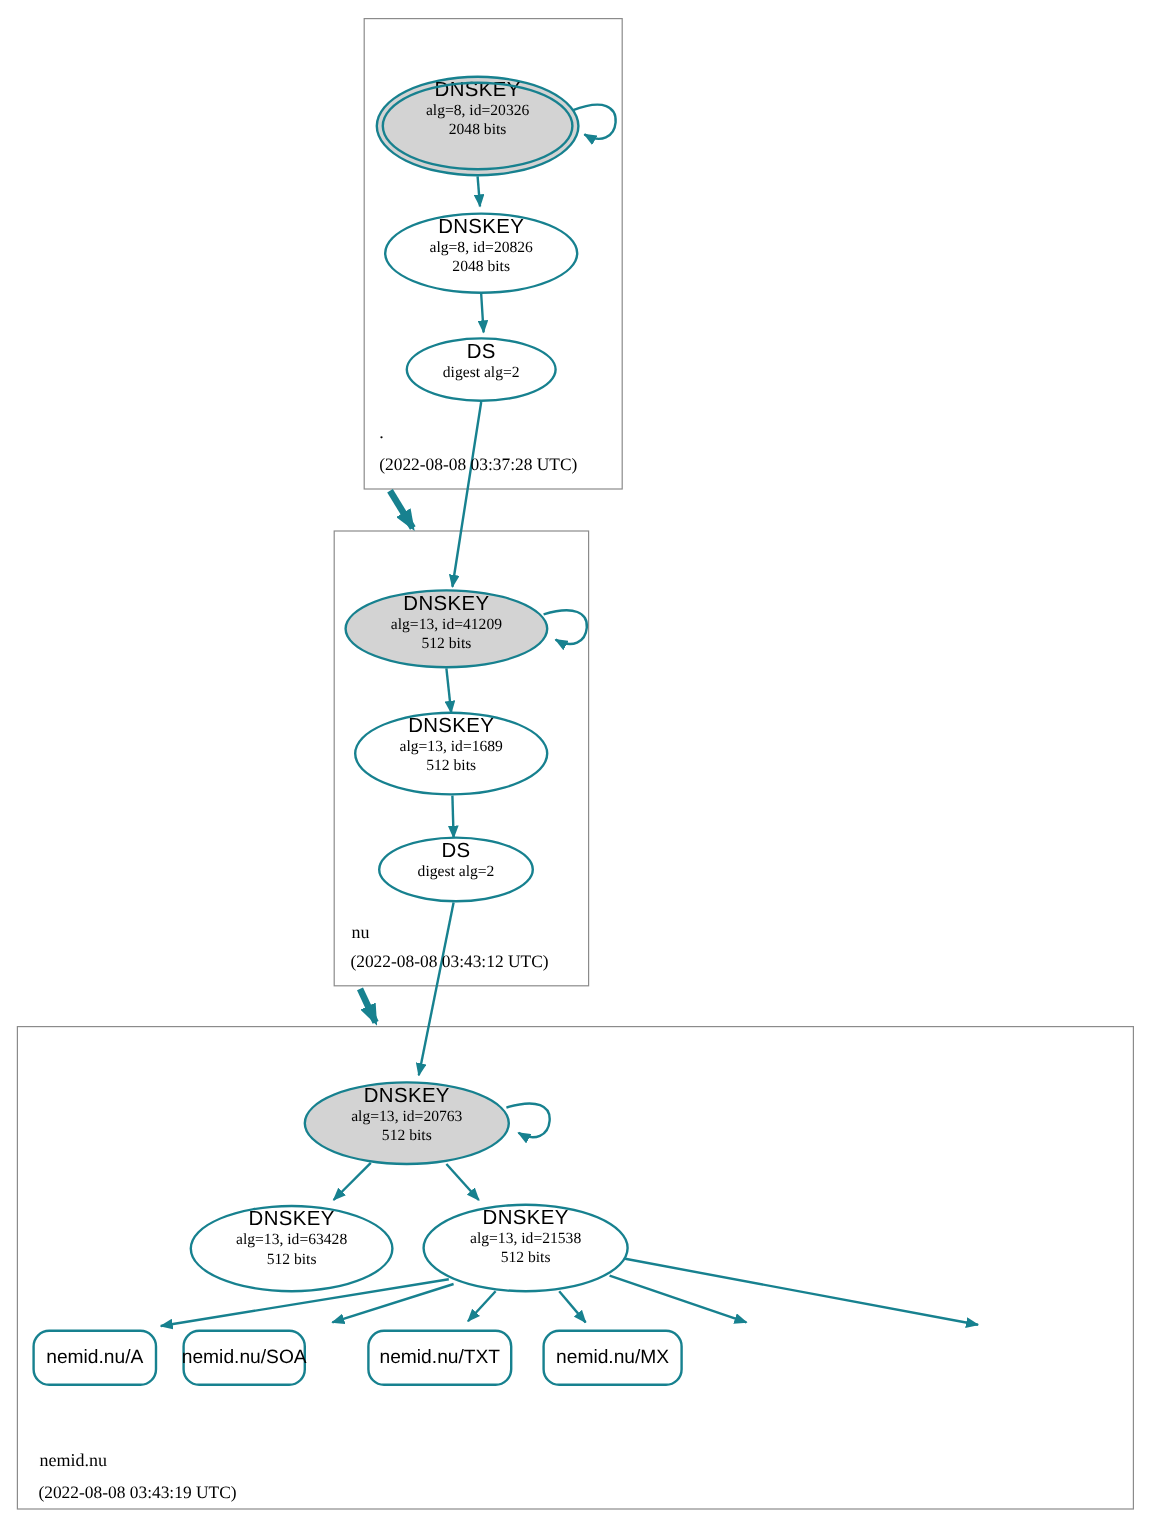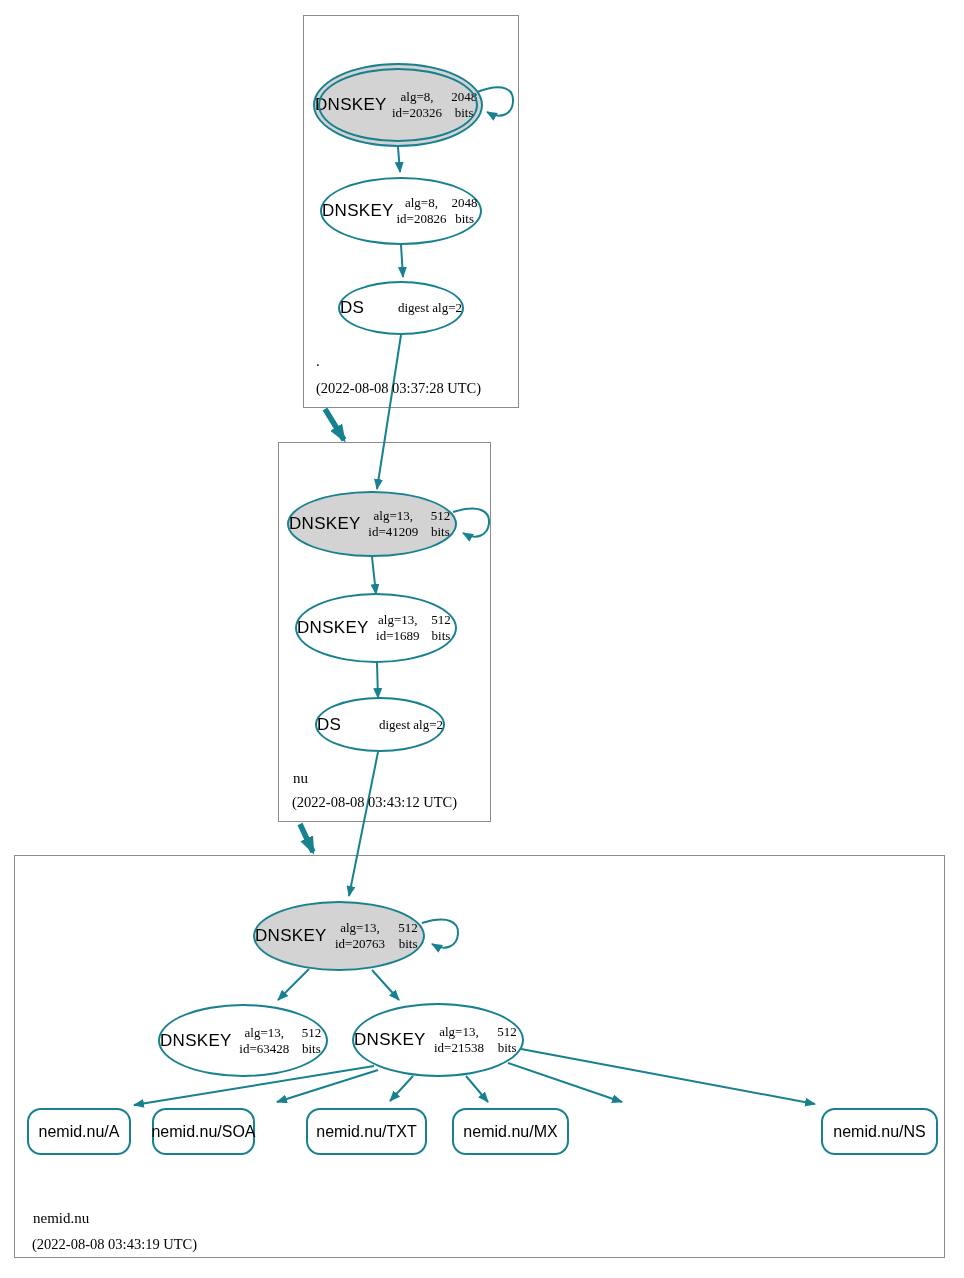--- a/index.html
+++ b/index.html
@@ -19,21 +19,21 @@
     position:absolute;border:1px solid var(--cluster-border);background:transparent;
     box-sizing:border-box;
   }
   .edges{position:absolute;left:0;top:0;width:964px;height:1278px;pointer-events:none;}
   .edges path, .edges line{stroke:var(--edge);fill:none;stroke-width:2;}
   .edges .thick{stroke-width:5.5;}
   .edges .arrhead{fill:var(--edge);stroke:none;}
   .node{
     position:absolute;border:2px solid var(--edge);border-radius:50%;
     background:var(--node-fill);box-sizing:border-box;
-    display:flex;flex-direction:row;align-items:center;justify-content:space-between;
+    display:flex;flex-direction:column;align-items:center;justify-content:flex-start;
     text-align:center;cursor:pointer;
   }
   .node.gray{background:var(--sep-fill);}
   .ring{position:absolute;inset:3px;border:2px solid var(--edge);border-radius:50%;pointer-events:none;}
   .ntitle{font-size:17px;line-height:1.12;letter-spacing:.3px;}
   .nline{font-family:"Liberation Serif",serif;font-size:13px;line-height:1.22;}
   .rrset{
     position:absolute;height:47px;border:2px solid var(--edge);border-radius:14px;
     background:var(--node-fill);box-sizing:border-box;
     display:flex;align-items:center;justify-content:center;
@@ -144,20 +144,17 @@
   </div>
   <div class="rrset" style="left:152px;top:1108px;width:103px">
     <span>nemid.nu/SOA</span>
   </div>
   <div class="rrset" style="left:452px;top:1108px;width:117px">
     <span>nemid.nu/MX</span>
   </div>
   <div class="rrset" style="left:306px;top:1108px;width:121px">
     <span>nemid.nu/TXT</span>
   </div>
-  <div class="rrset" style="left:821px;top:1108px;width:117px">
-    <span>nemid.nu/NS</span>
-  </div>
 
   <div class="zlabel" style="left:33px;top:1210px">nemid.nu</div>
   <div class="zts" style="left:32px;top:1237px">(2022-08-08 03:43:19 UTC)</div>
 
 </div>
 
 </body></html>

